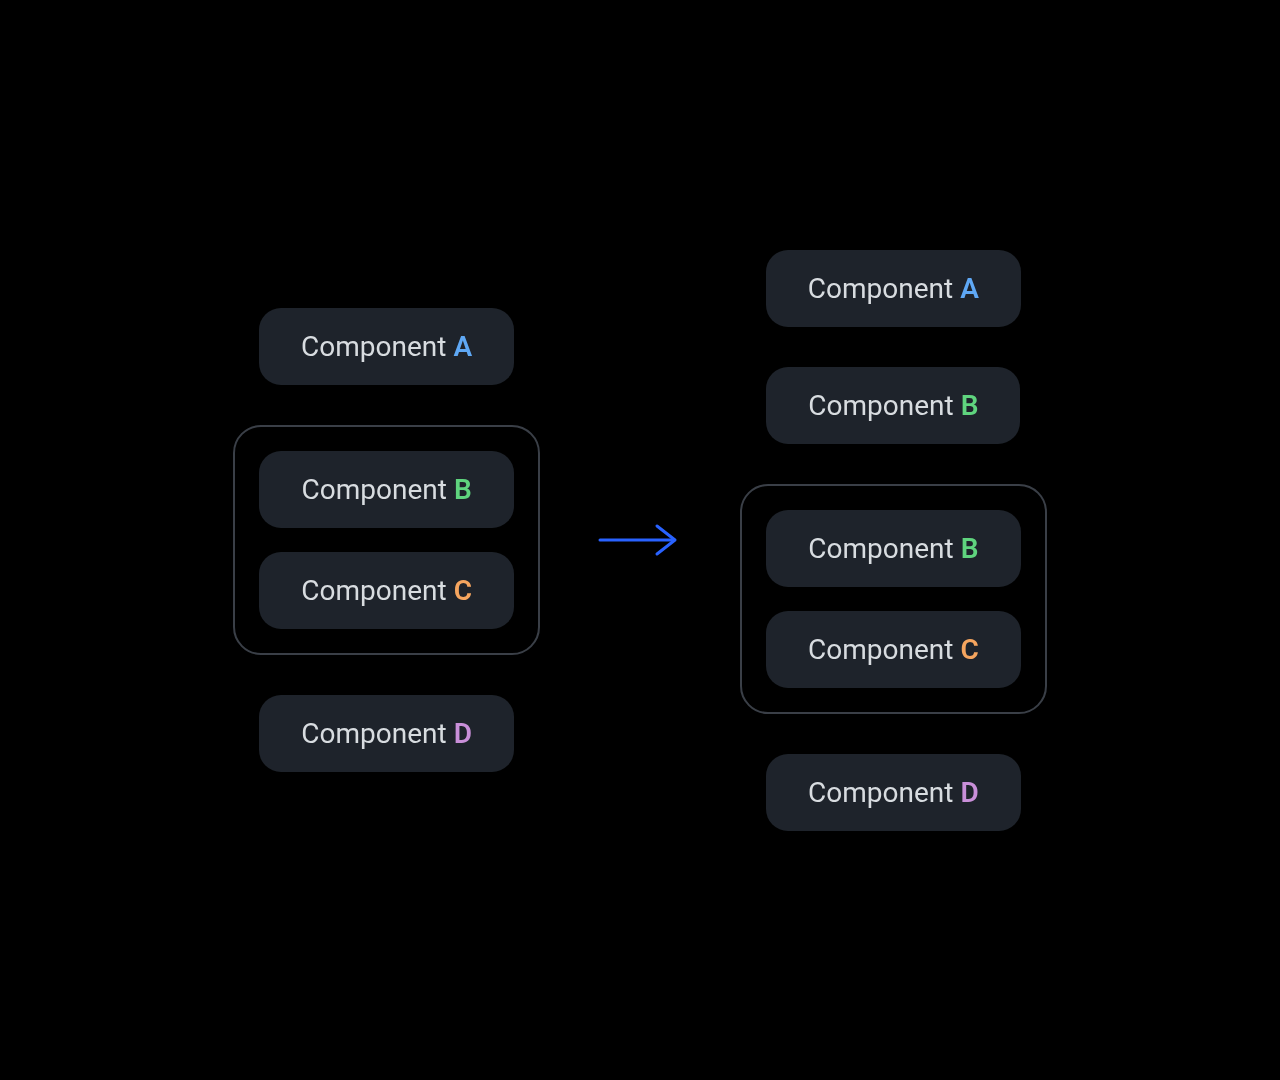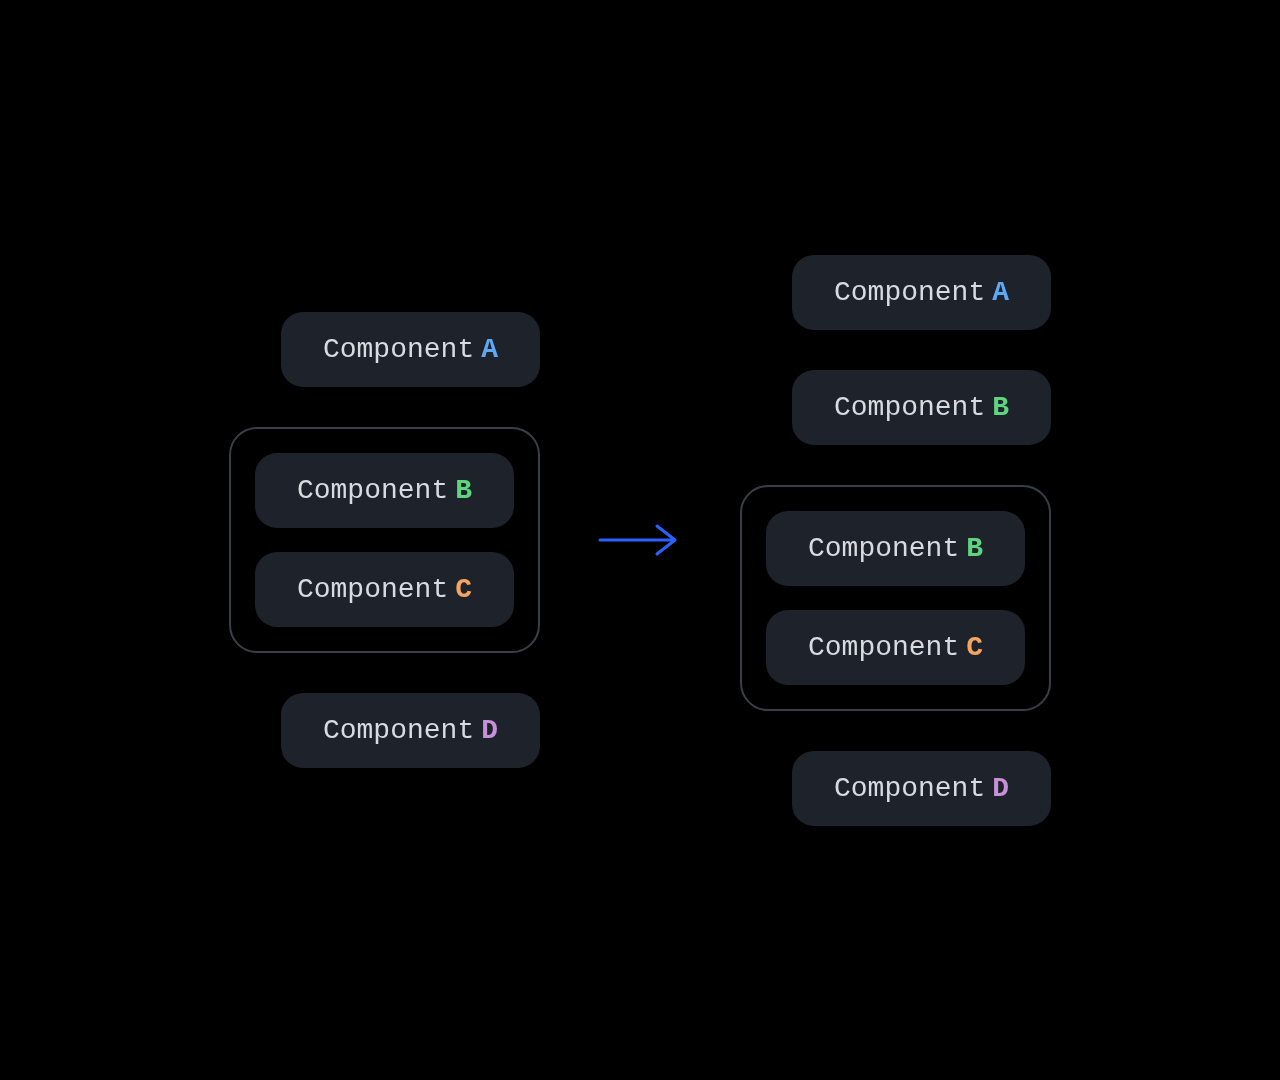--- a/index.html
+++ b/index.html
@@ -19,22 +19,21 @@
     .diagram-container {
       display: flex;
       align-items: center;
       justify-content: center;
       gap: 55px;
     }
     .column {
       display: flex;
       flex-direction: column;
       gap: 40px;
-      align-items: flex-end;
-      font-family: Liberation Mono, monospace;
+      align-items: center;
     }
     .column-right {
       gap: 40px;
     }
     .component-box {
       background: #1e232b;
       border-radius: 22px;
       padding: 22px 42px;
       font-size: 28px;
       font-weight: 400;

